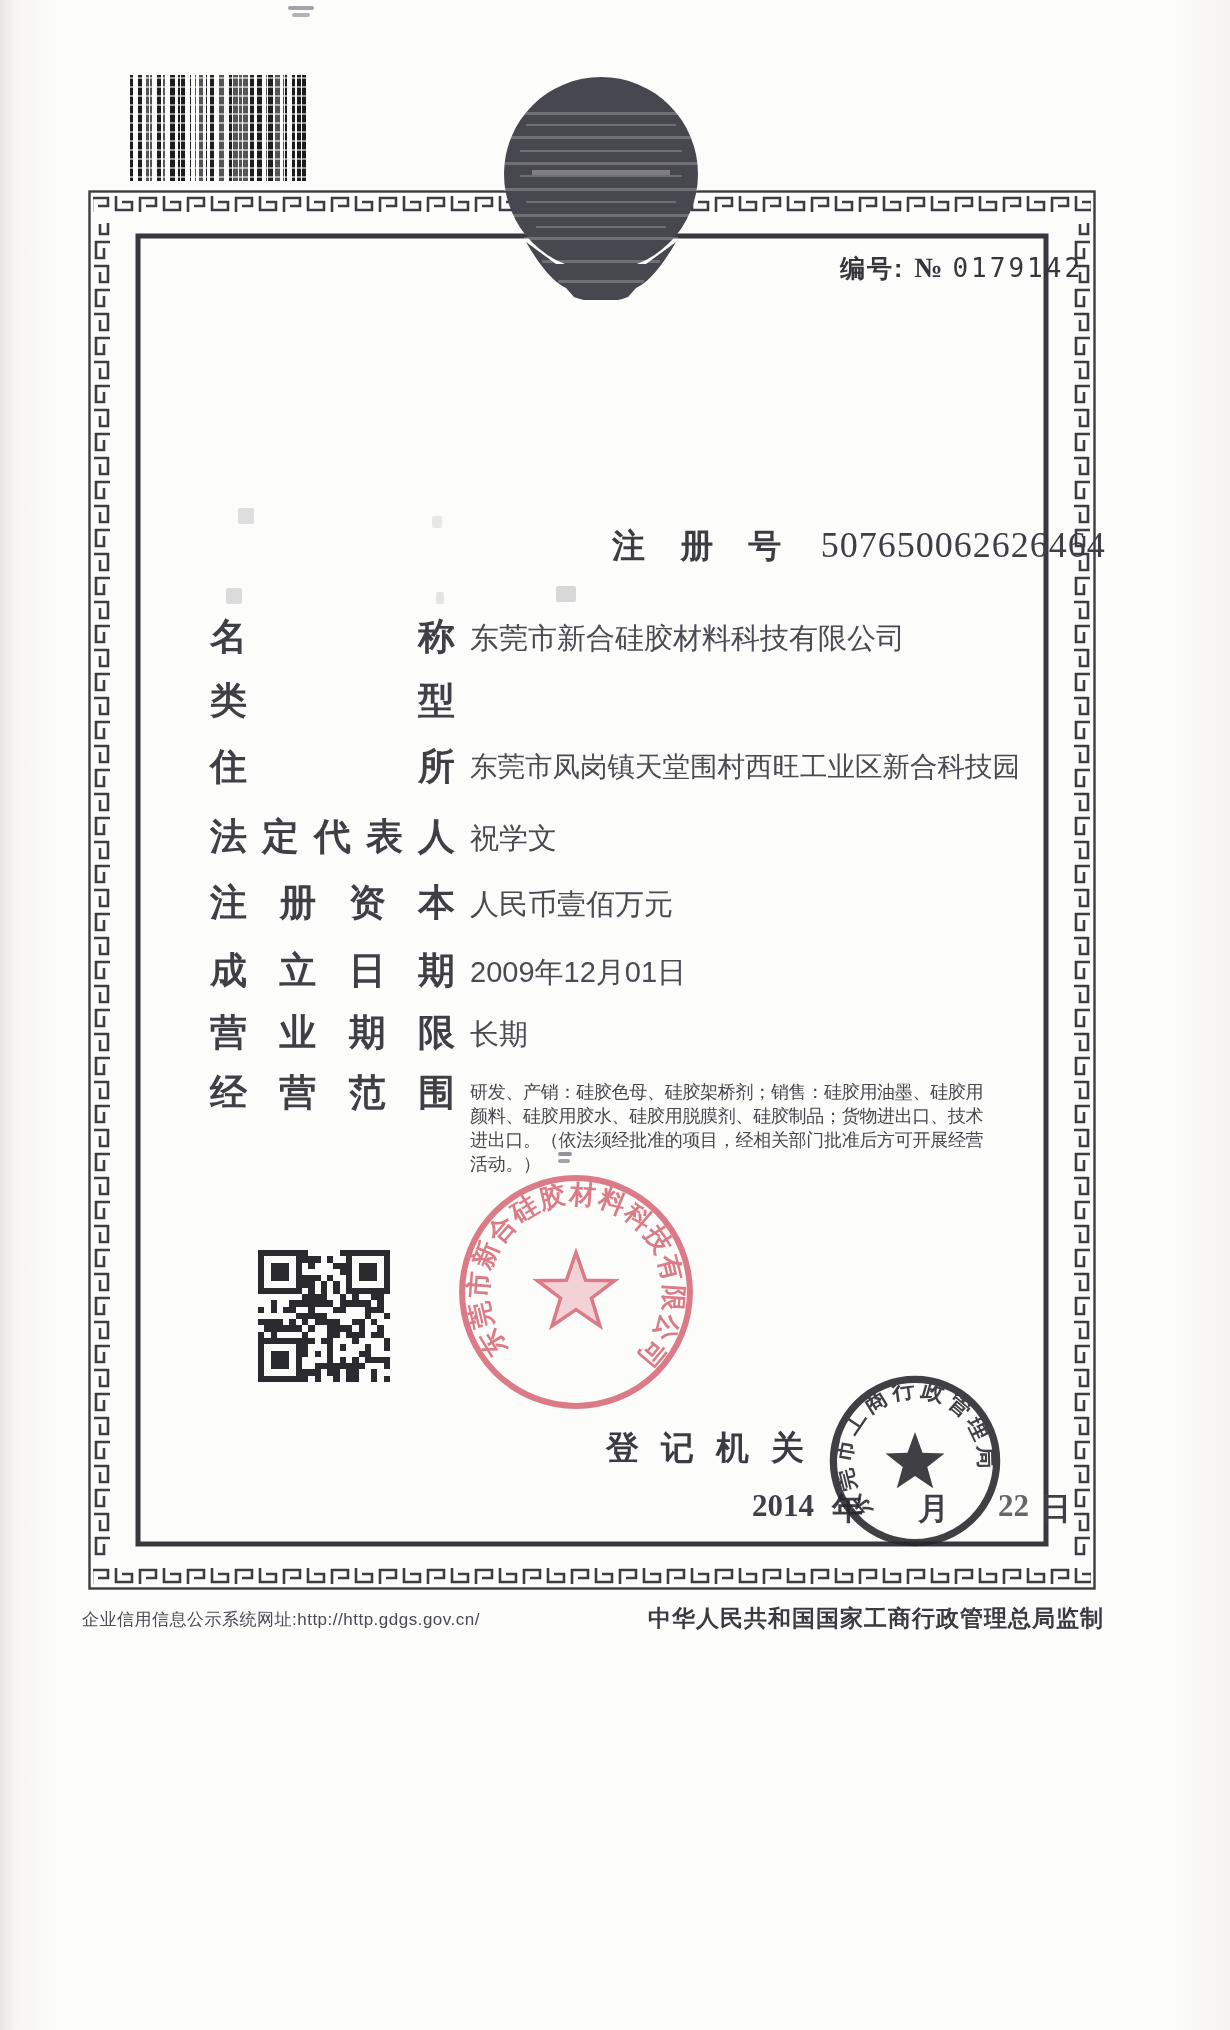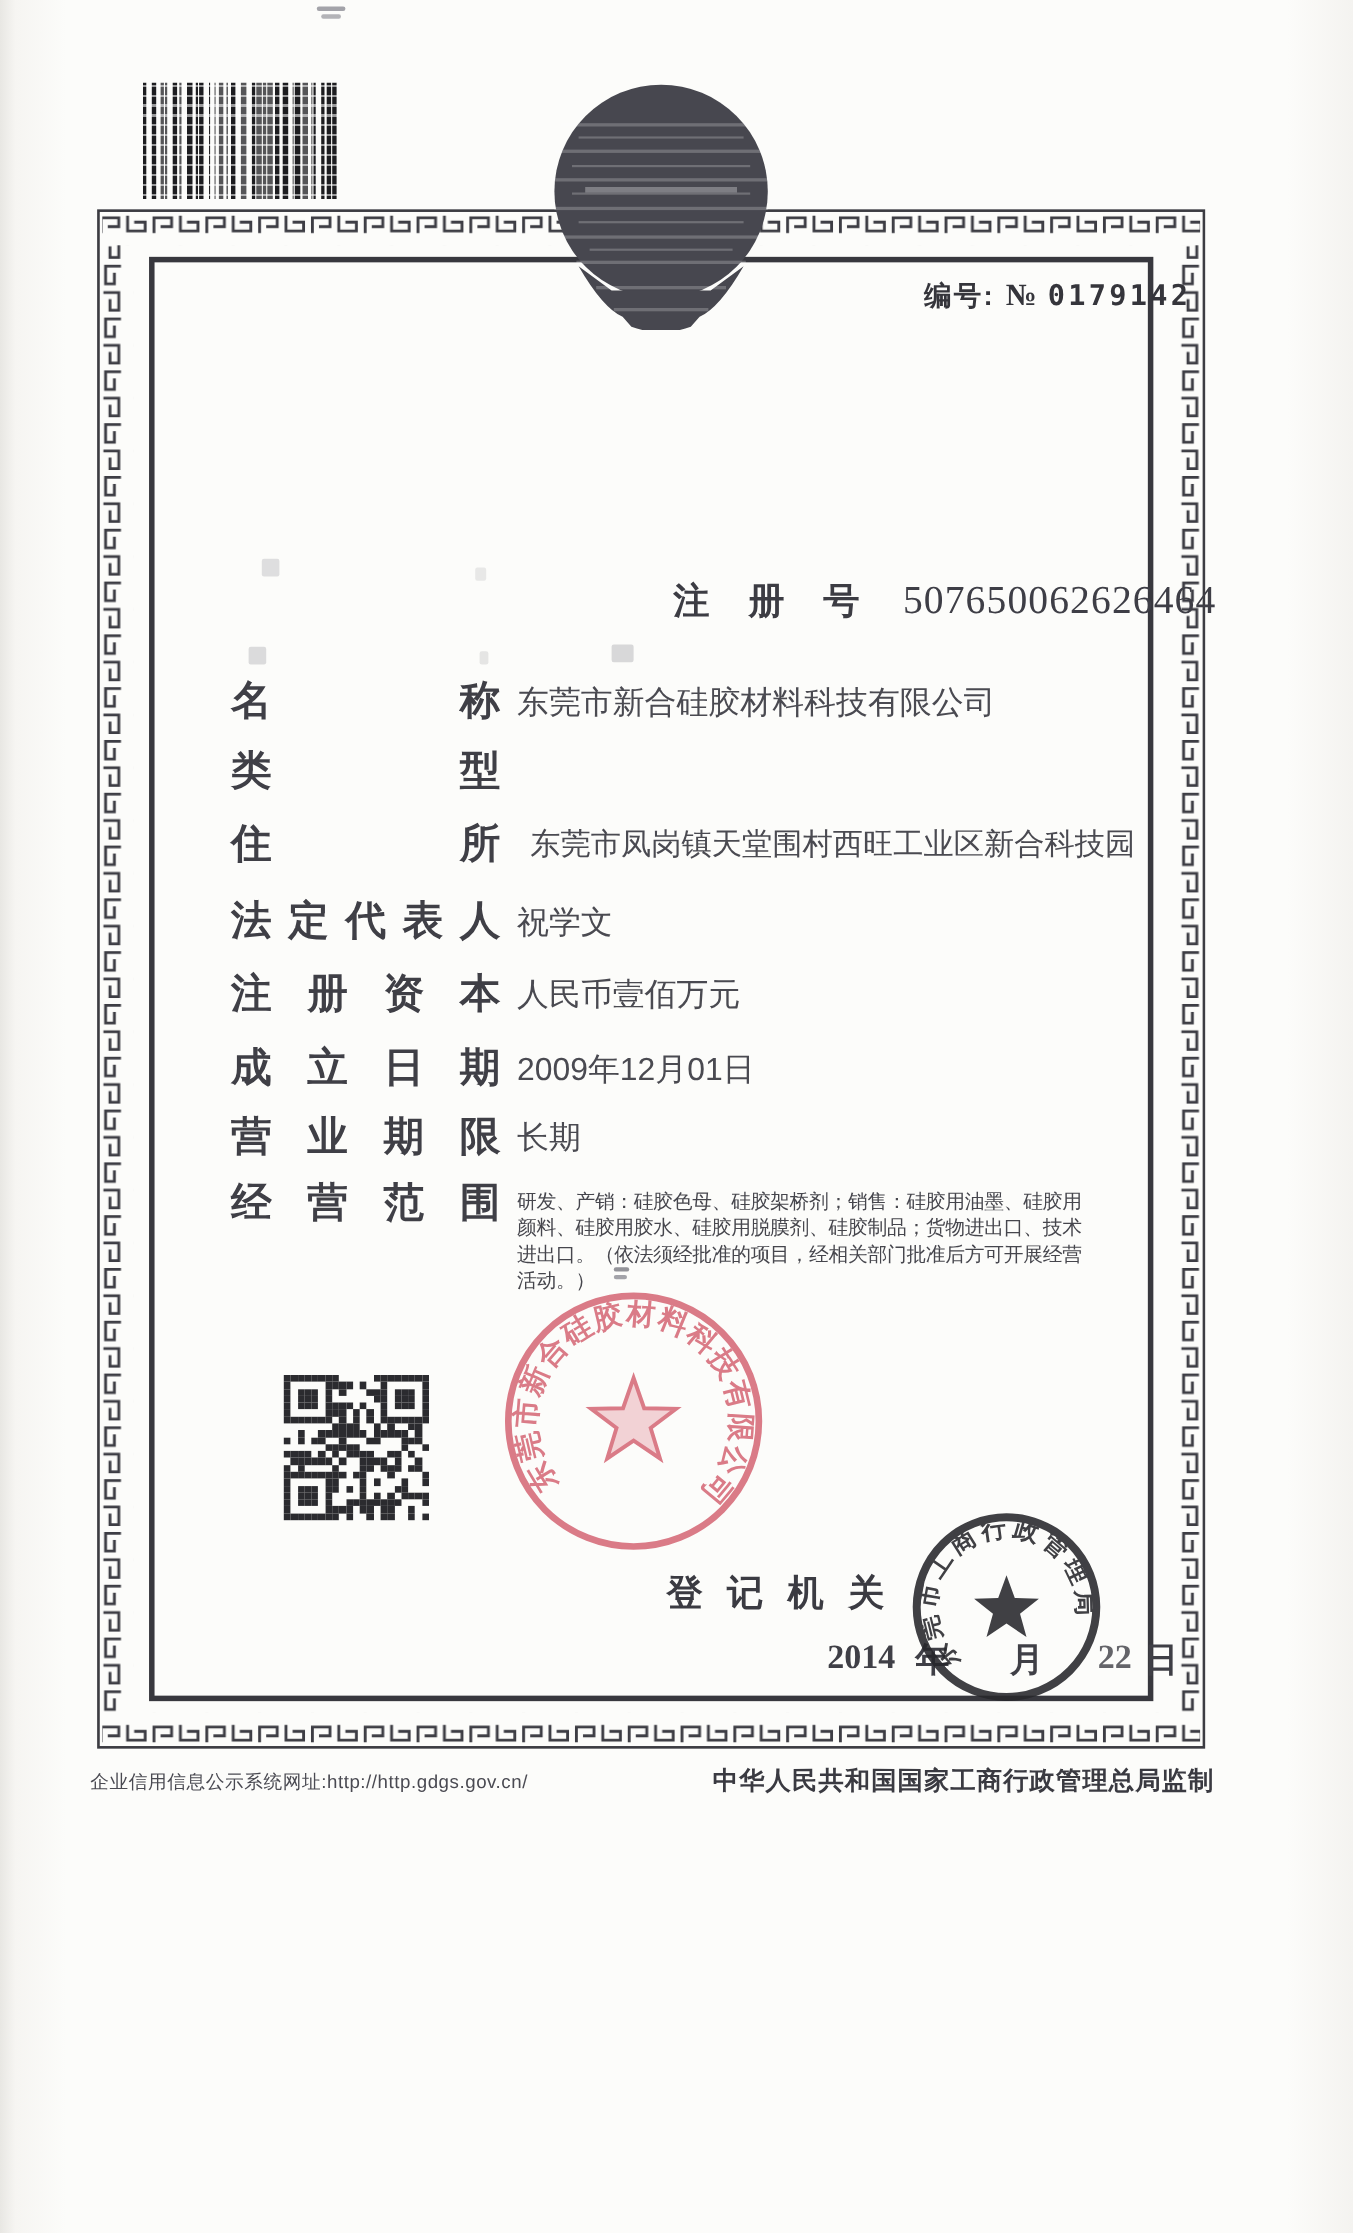--- a/index.html
+++ b/index.html
@@ -14,33 +14,33 @@
   .barcode{left:130px;top:75px;width:178px;height:106px;display:flex;align-items:stretch;overflow:hidden;}
   .barcode:after{content:"";position:absolute;inset:0;
     background:repeating-linear-gradient(0deg,rgba(255,255,255,0) 0 3px,rgba(255,255,255,.55) 3px 5px,rgba(255,255,255,0) 5px 9px);}
   .bar{flex:none;height:100%;}
   
   .emblem{left:496px;top:74px;width:210px;height:226px;z-index:3;}
   .frame{left:88px;top:190px;z-index:1;}
   
   .serial{left:840px;top:252px;z-index:4;font-size:25px;font-weight:600;color:#35353b;letter-spacing:2px;}
   .serial .nosym{font-family:"Liberation Serif",serif;font-weight:700;font-size:28px;margin:0 8px 0 10px;}
-  .serial .num{font-family:"DejaVu Sans Mono",monospace;font-size:26px;font-weight:700;letter-spacing:3px;}
+  .serial .num{font-family:"DejaVu Sans Mono",monospace;font-size:26px;font-weight:400;letter-spacing:3px;}
   
   .title{left:283px;top:330px;font-size:118px;font-weight:800;letter-spacing:74px;color:#2a2a2f;z-index:4;
     text-shadow:1px 1px 0 rgba(40,40,45,.35);white-space:nowrap;}
   
   .regline{left:612px;top:524px;z-index:4;white-space:nowrap;}
   .regline .rlabel{font-size:33px;font-weight:600;letter-spacing:13px;color:#3c3c43;}
   .regline .rnum{font-family:"Liberation Serif",serif;font-size:36px;color:#3e3e46;margin-left:22px;letter-spacing:1px;}
   
   .row{position:absolute;left:210px;width:900px;z-index:4;}
   .flabel{width:245px;display:flex;justify-content:space-between;font-size:37px;font-weight:600;color:#3f3f46;}
   .fvalue{position:absolute;left:260px;top:7px;font-size:29px;font-weight:500;color:#4a4a51;white-space:nowrap;}
-  .fvalue.small{font-size:27.5px;margin-left:12px;}
+  .fvalue.small{font-size:27.5px;}
   .fvalue.scope{top:12px;width:520px;font-size:18px;line-height:24px;white-space:normal;letter-spacing:-.3px;color:#46464d;}
   
   .qr{left:258px;top:1250px;width:132px;height:132px;display:grid;
     grid-template-columns:repeat(21,1fr);grid-template-rows:repeat(21,1fr);z-index:4;}
   .qr div.on{background:#2b2b2f;}
   
   .redseal{left:450px;top:1166px;width:252px;height:252px;opacity:.82;z-index:6;}
   .blackstamp{left:822px;top:1368px;width:186px;height:186px;opacity:.88;z-index:6;}
   
   .registry{left:606px;top:1426px;font-size:33px;font-weight:600;letter-spacing:22px;color:#3b3b42;z-index:4;white-space:nowrap;}

